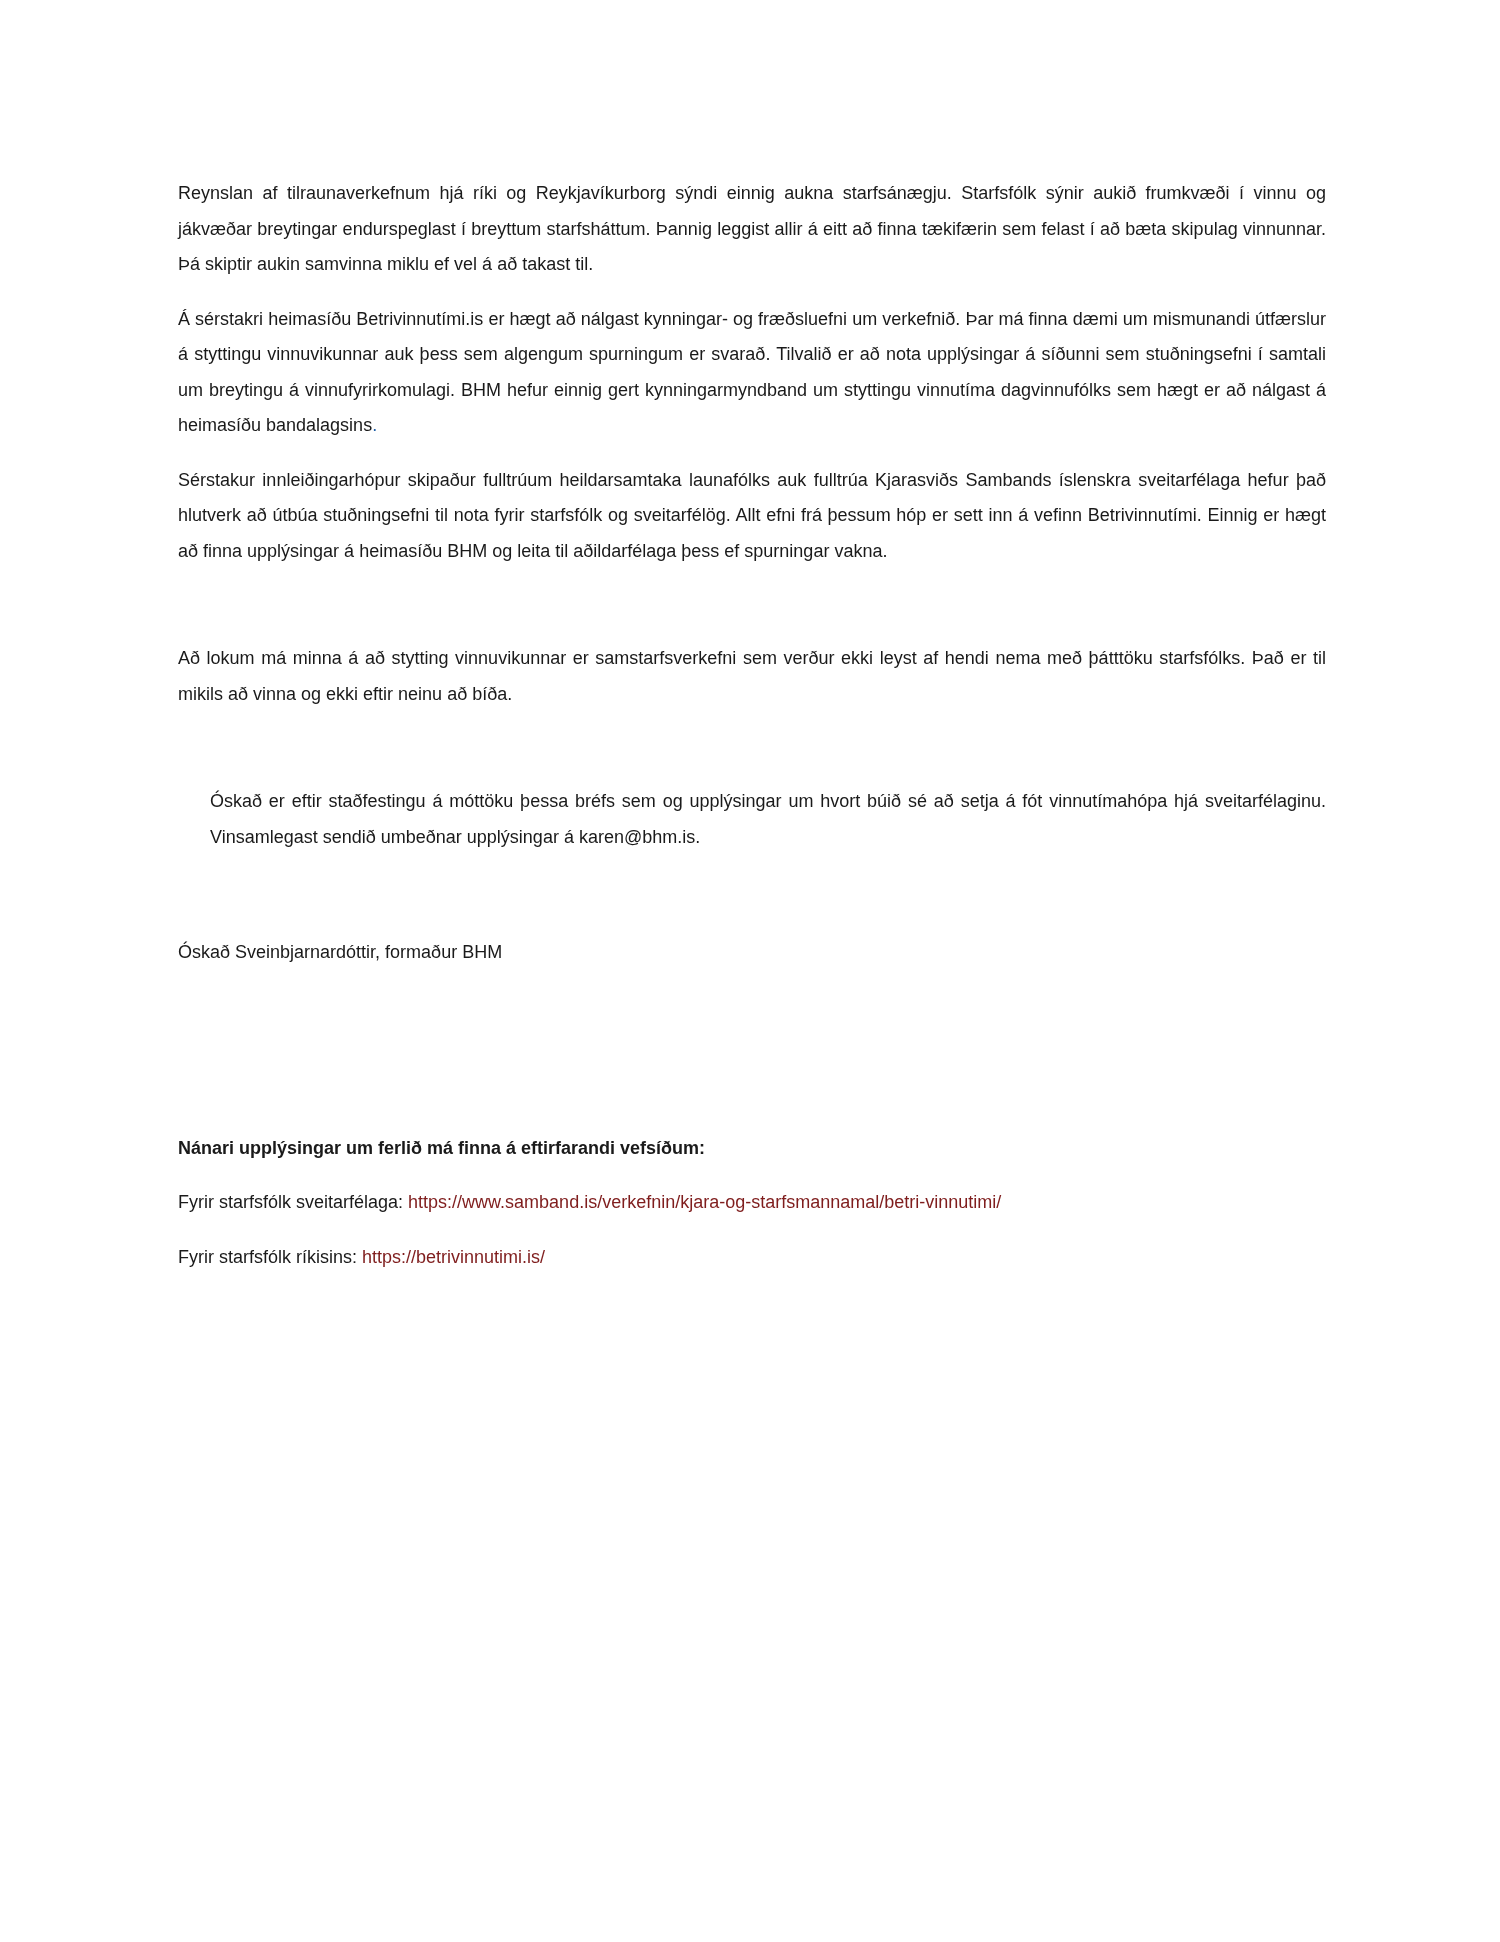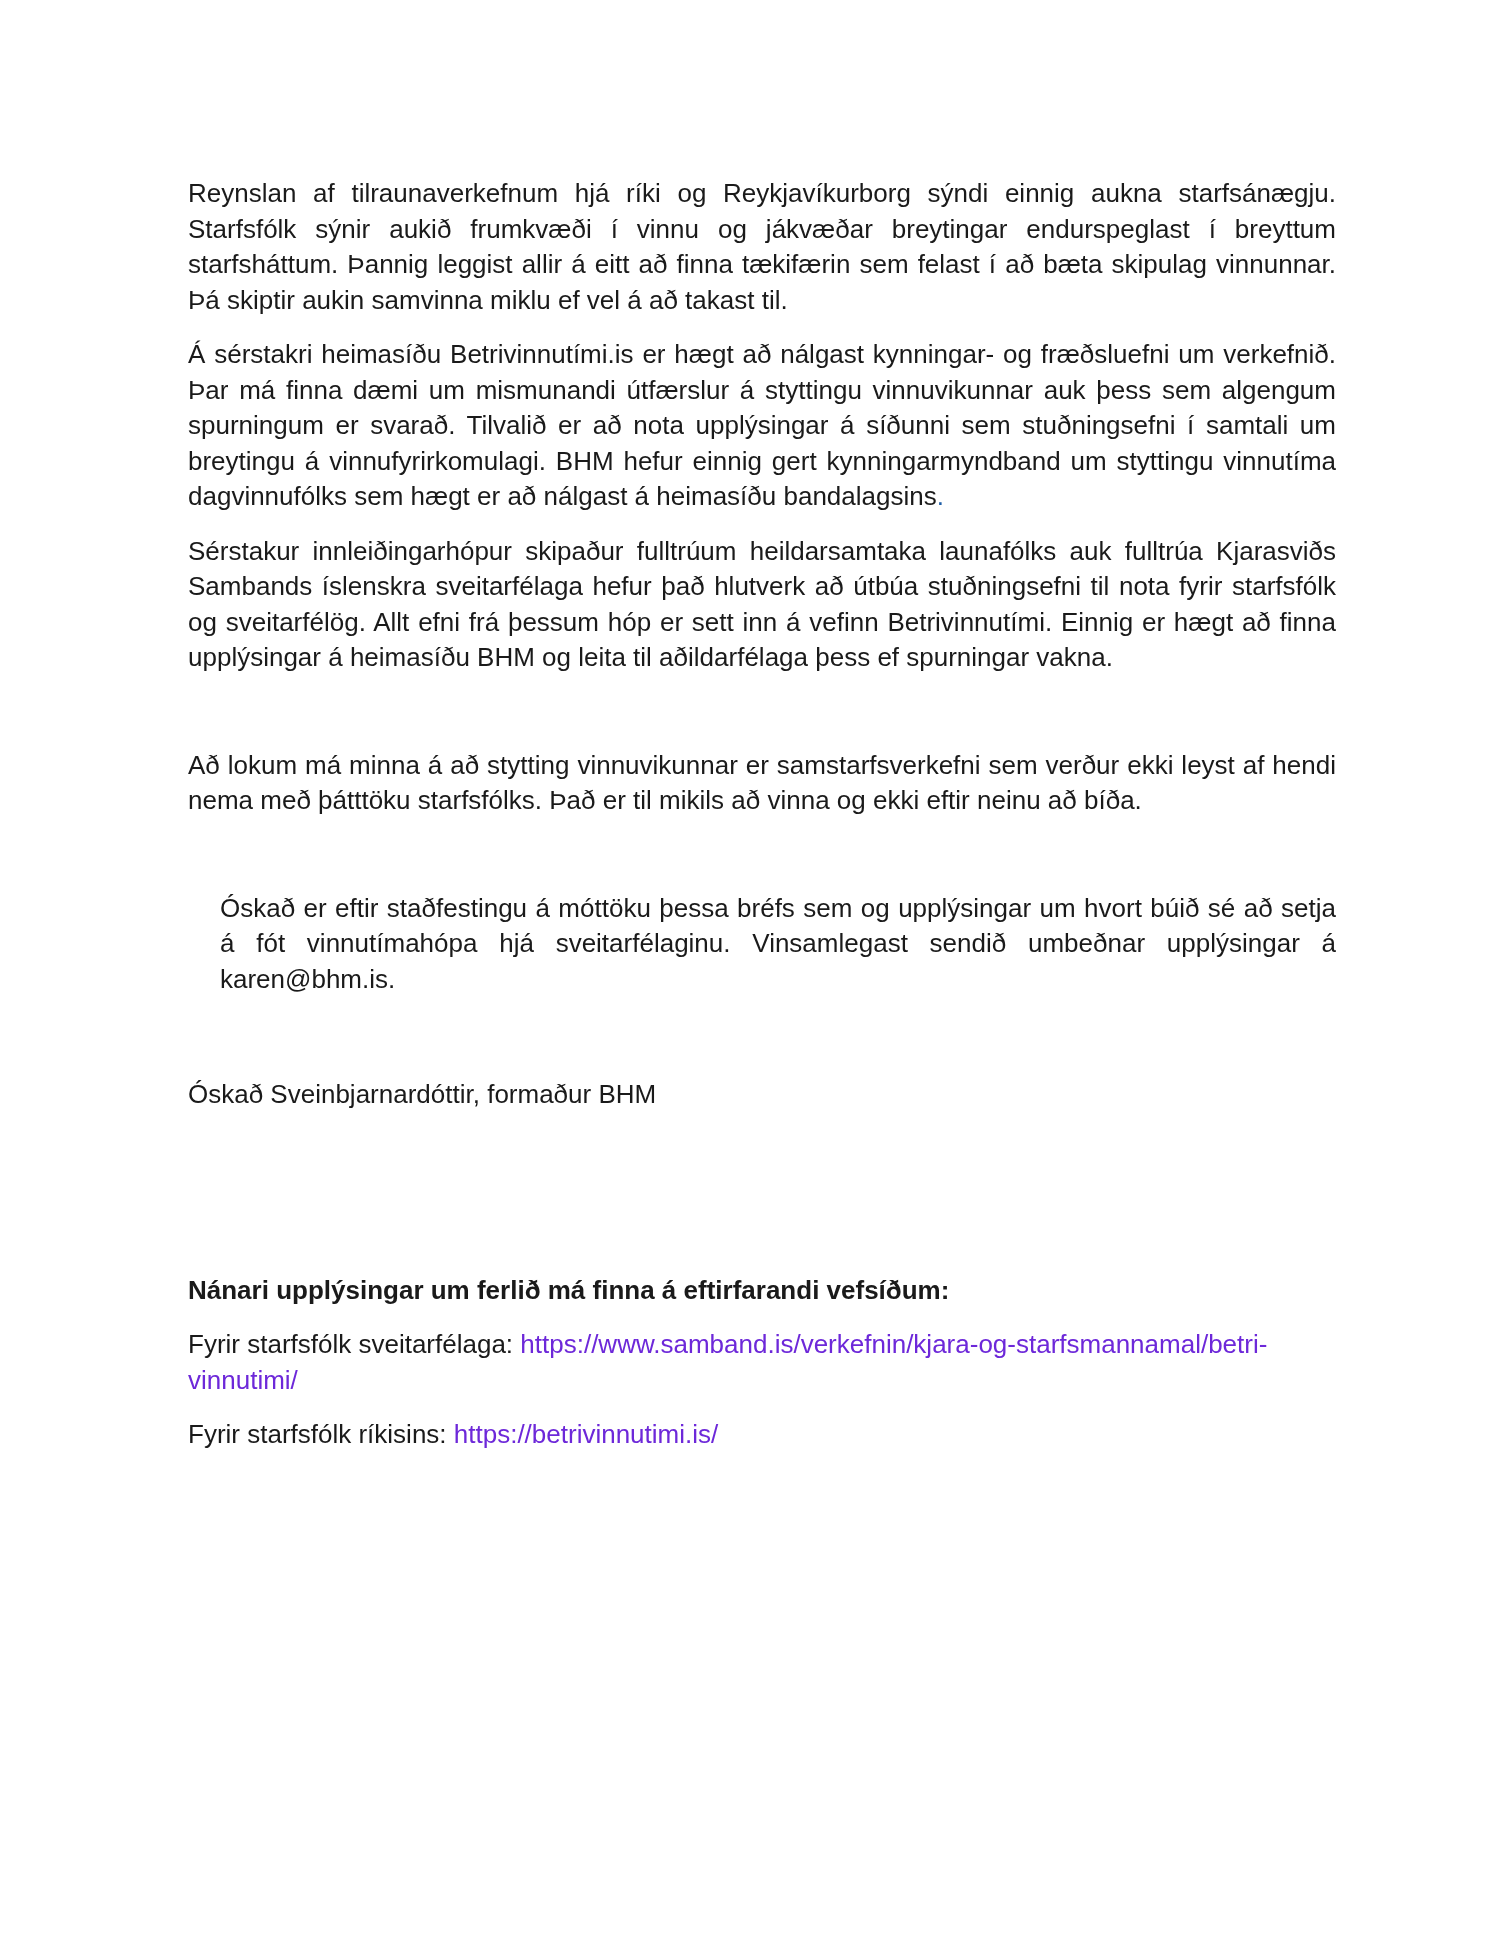--- a/index.html
+++ b/index.html
@@ -1,30 +1,30 @@
 <!DOCTYPE html>
 <html><head>
   <meta charset="utf-8">
   <style>
     html, body { margin: 0; padding: 0; background: #ffffff; }
     body { width: 1500px; height: 1942px; position: relative; overflow: hidden; }
     .page {
-      position: absolute; left: 188px; top: 176px; width: 1148px;
+      position: absolute; left: 178px; top: 176px; width: 1148px;
       font-family: "Liberation Sans", sans-serif;
-      font-size: 26px; line-height: 35.5px; color: #1a1a1a;
+      font-size: 18px; line-height: 35.5px; color: #1a1a1a;
     }
     p { margin: 0; }
     .just { text-align: justify; text-align-last: left; }
     .gap-s { margin-bottom: 19px; }
     .gap-l { margin-bottom: 72px; }
     .gap-xl { margin-bottom: 80px; margin-left: 32px; }
     .gap-sig { margin-bottom: 160px; }
     .bold { font-weight: bold; }
     .u { color: #1a1a1a; }
-    .link { color: #6d28d9; text-decoration: none; }
+    .link { color: #7f1d1d; text-decoration: none; }
     .dot { color: #1f5fa8; }
   </style>
 </head>
 <body>
 
 <div class="page">
   <p class="just gap-s">Reynslan af tilraunaverkefnum hjá ríki og Reykjavíkurborg sýndi einnig aukna starfsánægju. Starfsfólk sýnir aukið frumkvæði í vinnu og jákvæðar breytingar endurspeglast í breyttum starfsháttum. Þannig leggist allir á eitt að finna tækifærin sem felast í að bæta skipulag vinnunnar. Þá skiptir aukin samvinna miklu ef vel á að takast til.</p>
 
   <p class="just gap-s"><span>Á sérstakri heimasíðu </span><span class="u">Betrivinnutími.is</span><span> er hægt að nálgast kynningar- og fræðsluefni um verkefnið. Þar má finna dæmi um mismunandi útfærslur á styttingu vinnuvikunnar auk þess sem algengum spurningum er svarað. Tilvalið er að nota upplýsingar á síðunni sem stuðningsefni í samtali um breytingu á vinnufyrirkomulagi.  BHM hefur einnig gert kynningarmyndband um styttingu vinnutíma dagvinnufólks sem hægt er að nálgast á heimasíðu bandalagsins</span><span class="dot">.</span></p>
 

